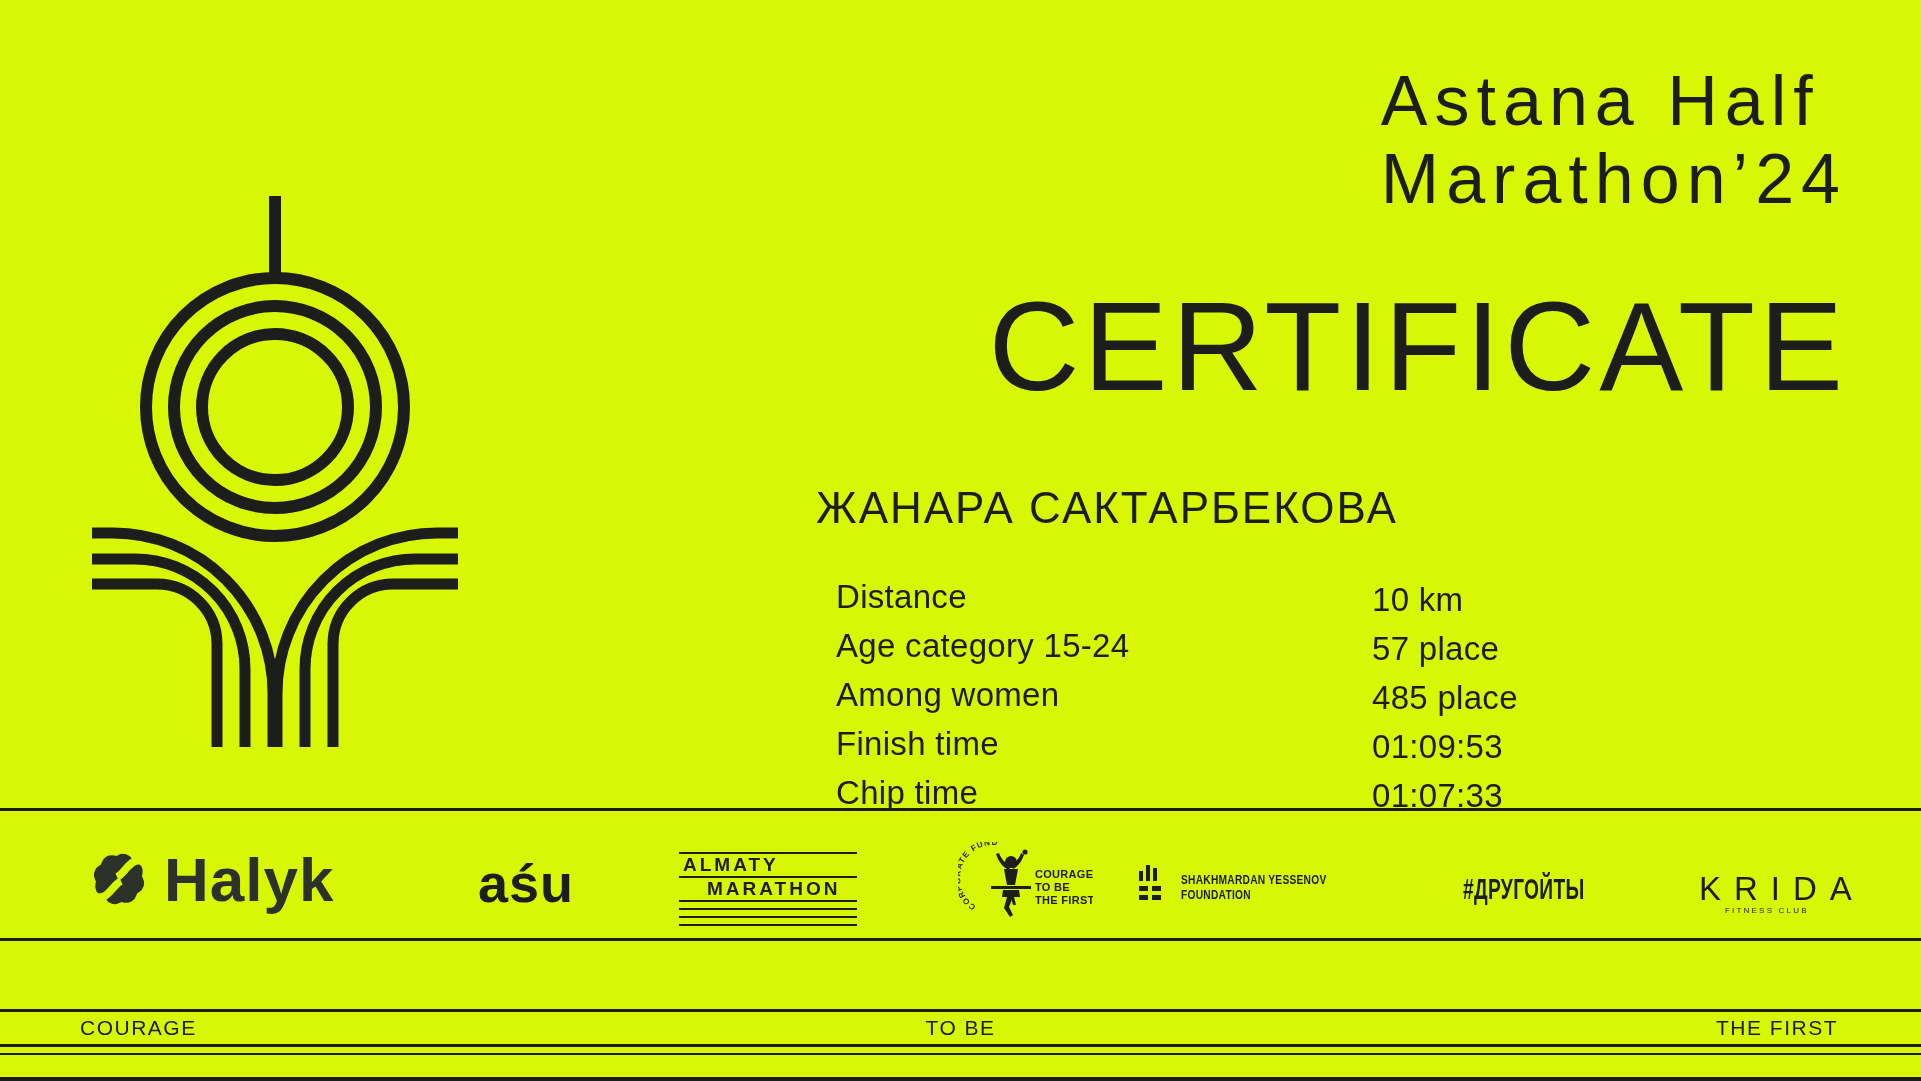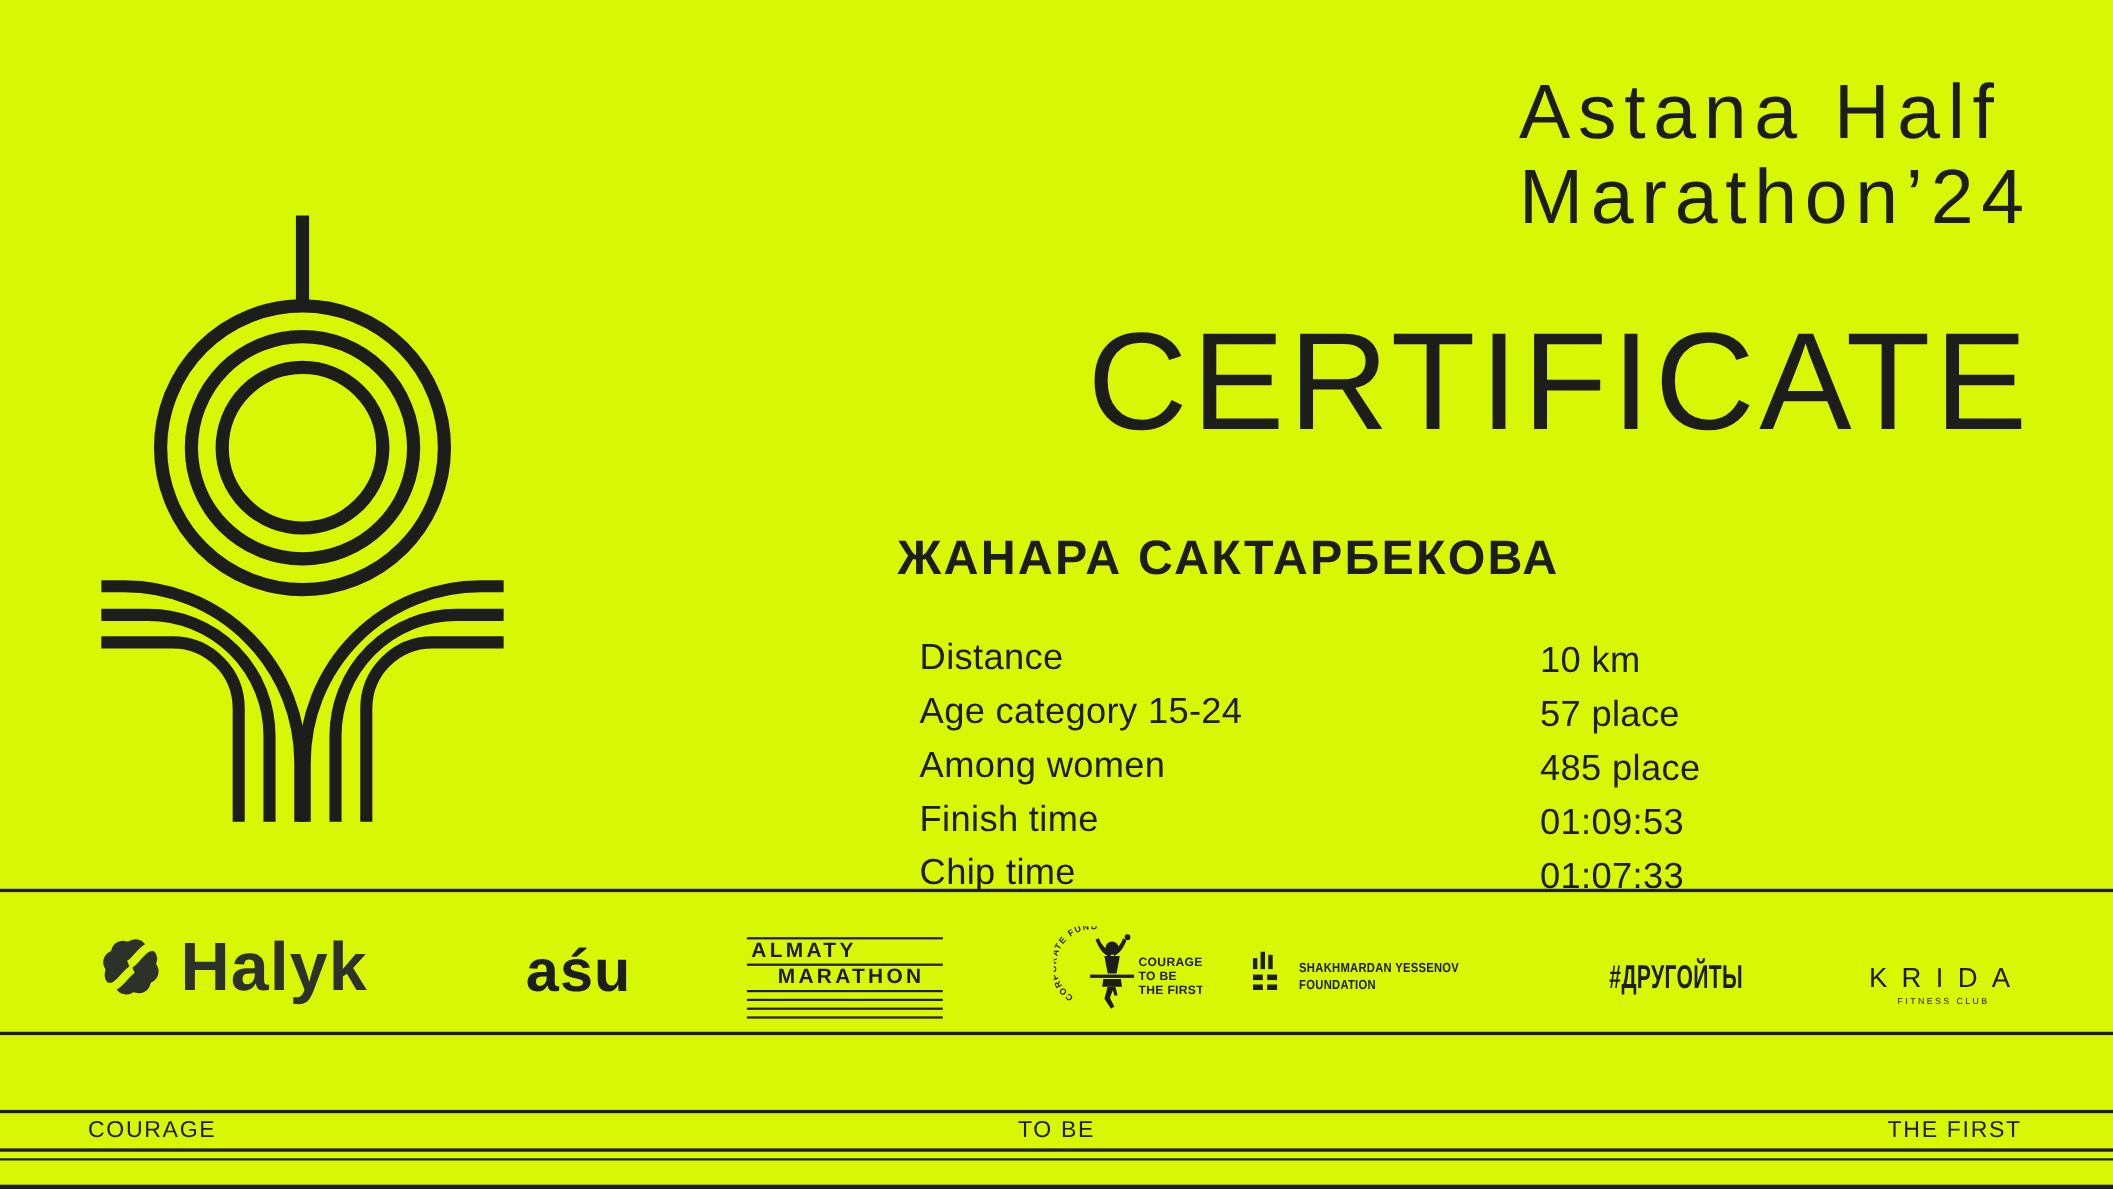--- a/index.html
+++ b/index.html
@@ -18,29 +18,29 @@
     position:absolute;right:74px;top:62px;text-align:left;
     font-size:70px;line-height:78px;font-weight:500;letter-spacing:7px;
   }
   .cert-heading{
     position:absolute;right:74px;top:284px;
     font-size:126px;line-height:126px;font-weight:500;letter-spacing:4px;
     white-space:nowrap;
   }
   .participant{
     position:absolute;left:816px;top:484px;
-    font-size:44px;line-height:48px;font-weight:700;letter-spacing:2px;
+    font-size:44px;line-height:48px;font-weight:400;letter-spacing:2px;
     white-space:nowrap;
   }
 
   
   .details{position:absolute;left:812px;top:580px;width:760px;}
   .details .row{position:relative;height:33px;margin-bottom:16px;margin-left:24px;}
   .details .lbl{position:absolute;left:0;top:0;font-size:33px;line-height:33px;letter-spacing:.3px;}
-  .details .val{position:absolute;left:564px;top:3px;font-size:33px;line-height:33px;letter-spacing:.3px;}
+  .details .val{position:absolute;left:536px;top:3px;font-size:33px;line-height:33px;letter-spacing:.3px;}
 
   
   .hline{position:absolute;left:0;width:1921px;background:#1d1d1b;}
 
   
   .halyk{position:absolute;left:88px;top:845px;display:flex;align-items:flex-end;}
   .halyk-word{margin-left:14px;font-size:62px;line-height:66px;font-weight:600;letter-spacing:1px;color:#2c3129;margin-top:2px;}
 
   .asu{position:absolute;left:478px;top:856px;font-size:54px;line-height:54px;font-weight:700;letter-spacing:1px;}
 
@@ -58,21 +58,21 @@
     transform:scaleX(.85);transform-origin:left center;white-space:nowrap;letter-spacing:.3px;
   }
 
   .drugoyty{
     position:absolute;left:1463px;top:874px;
     font-size:30px;line-height:30px;font-weight:800;letter-spacing:.5px;
     transform:scaleX(.64);transform-origin:left center;white-space:nowrap;
   }
 
   .krida{position:absolute;left:1699px;top:876px;width:150px;}
-  .krida-word{font-size:25px;line-height:26px;font-weight:400;letter-spacing:13px;white-space:nowrap;}
+  .krida-word{font-size:33px;line-height:26px;font-weight:400;letter-spacing:13px;white-space:nowrap;}
   .krida-sub{margin-top:4px;font-size:8px;letter-spacing:2.2px;font-weight:500;padding-left:26px;}
 
   
   .foot-text{position:absolute;top:1016px;font-size:21px;line-height:24px;font-weight:500;letter-spacing:1.5px;}
   .foot-left{left:80px;}
   .foot-center{left:50%;transform:translateX(-50%);}
   .foot-right{right:83px;}
 </style>
 </head>
 <body>

